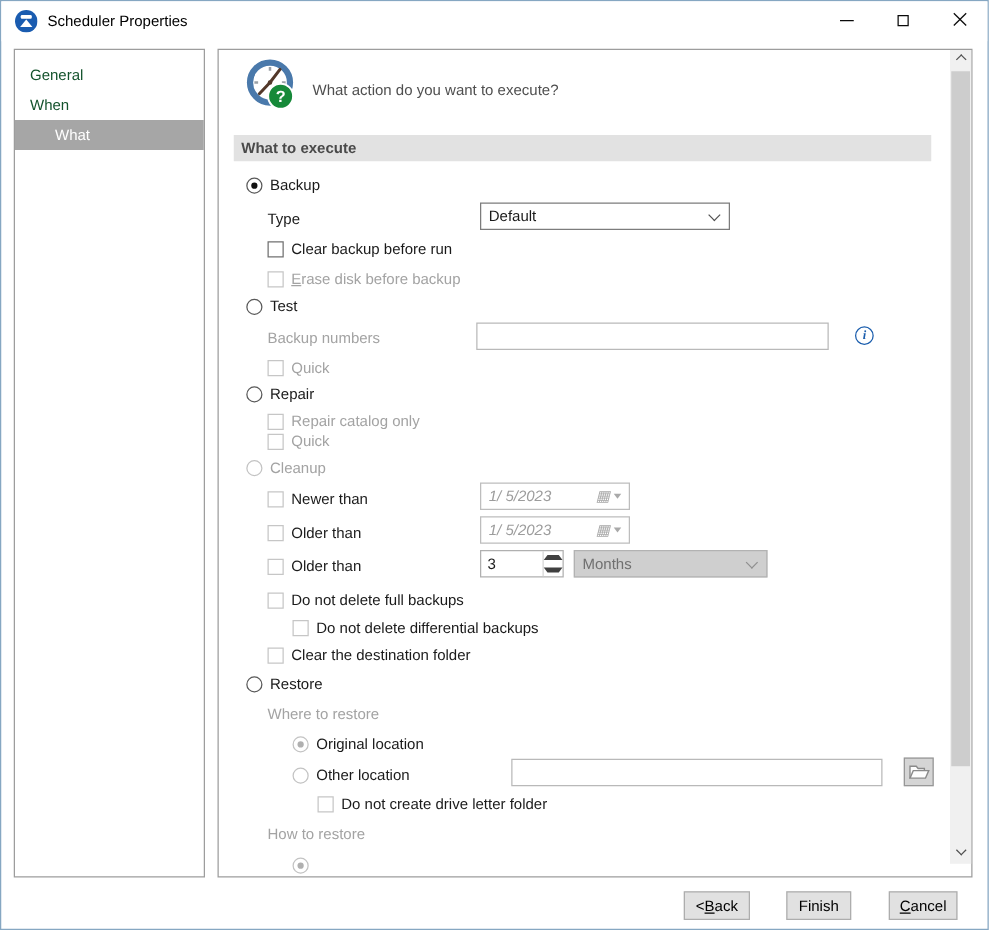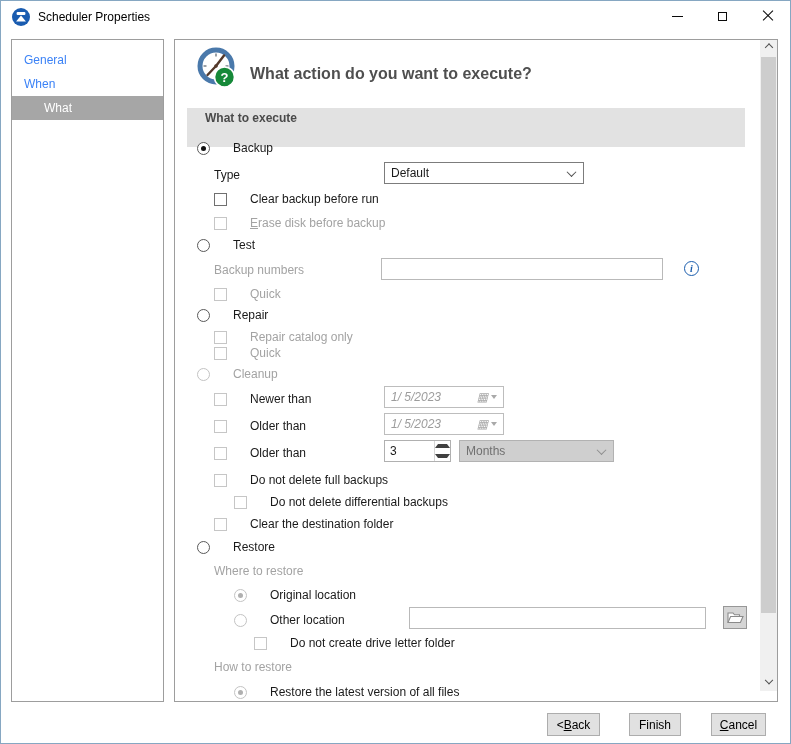--- a/index.html
+++ b/index.html
@@ -15,29 +15,29 @@
   .ctl { position:absolute; top:0; width:45px; height:30px; display:flex; align-items:center; justify-content:center; }
   .ctl-min { left:654px; } .ctl-max { left:699px; } .ctl-close { left:744px; width:45px; }
   .glyph-min { width:11px; border-top:1px solid #0a0a0a; display:block; }
   .glyph-max { width:9px; height:9px; border:1px solid #0a0a0a; display:block; }
   .glyph-close { position:relative; width:12px; height:12px; display:block; }
   .glyph-close i { position:absolute; left:-1px; top:5px; width:14px; border-top:1px solid #0a0a0a; display:block; }
   .glyph-close i:first-child { transform:rotate(45deg); }
   .glyph-close i:last-child { transform:rotate(-45deg); }
   
   .sidebar { position:absolute; left:10px; top:38px; width:153px; height:663px; background:#fff; border:1px solid #9d9d9d; padding-top:8px; }
-  .side-item { height:24px; line-height:24px; padding-left:12px; color:#3b82f6; }
+  .side-item { height:24px; line-height:24px; padding-left:12px; color:#14532d; }
   .side-item.selected { background:#a6a6a6; color:#fff;padding-left:32px; }
   
   .panel { position:absolute; left:173px; top:38px; width:604px; height:663px; background:#fff; border:1px solid #9d9d9d; }
-  .question { position:absolute; left:75px; top:25px; color:#4f4f4f; font-size:16px;font-weight:bold; }
-  .sect-bar { position:absolute; left:12px; top:68px; width:558px; height:39px; background:#e2e2e2;
-              color:#4a4a4a; font-weight:bold; line-height:21px; padding-left:18px; }
-  
-  .row { position:absolute; display:flex; align-items:center; gap:23px; height:16px; white-space:nowrap; }
+  .question { position:absolute; left:75px; top:25px; color:#4f4f4f; font-size:12px; }
+  .sect-bar { position:absolute; left:12px; top:68px; width:558px; height:21px; background:#e2e2e2;
+              color:#4a4a4a; font-weight:bold; line-height:21px; padding-left:6px; }
+  
+  .row { position:absolute; display:flex; align-items:center; gap:6px; height:16px; white-space:nowrap; }
   .lbl { color:#1a1a1a; }
   .lbl.dim { color:#a3a3a3; }
   .gray-label { position:absolute; color:#a3a3a3; }
   
   .radio { width:13px; height:13px; border:1px solid #595959; border-radius:50%; background:#fff; position:relative; flex:0 0 auto; }
   .radio.lite { border-color:#c3c3c3; }
   .radio.checked::after { content:""; position:absolute; left:3px; top:3px; width:5px; height:5px; border-radius:50%; background:#111; }
   .radio.lite.checked::after { background:#b0b0b0; }
   .cb { width:13px; height:13px; border:1px solid #707070; background:#fff; flex:0 0 auto; }
   .cb.lite { border-color:#c6c6c6; }
@@ -247,21 +247,20 @@
         <path d="M1,11.5 L3.6,5.5 L16,5.5 L13.4,11.5 Z" fill="#fdfdfd" stroke="#8a8a8a" stroke-width="1.1"></path>
       </svg>
     </div>
     <div class="row" style="left:79px;top:595px">
       <span class="cb lite"></span>
       <span class="lbl">Do not create drive letter folder</span>
     </div>
     <span class="gray-label" style="left:39px;top:620px">How to restore</span>
     <div class="row" style="left:59px;top:644px">
       <span class="radio lite checked"></span>
-      <span class="lbl">Restore the latest version of all files</span>
     </div>
 
     <div class="scrollbar">
       <div class="sb-btn sb-up">
           <span class="sb-chev-up"></span>
         </div>
       <div class="sb-thumb"></div>
       <div class="sb-btn sb-dn">
           <span class="sb-chev-dn"></span>
         </div>

